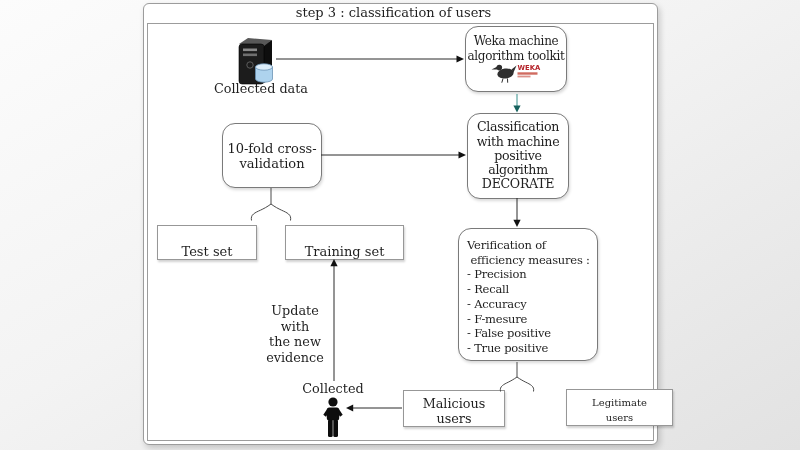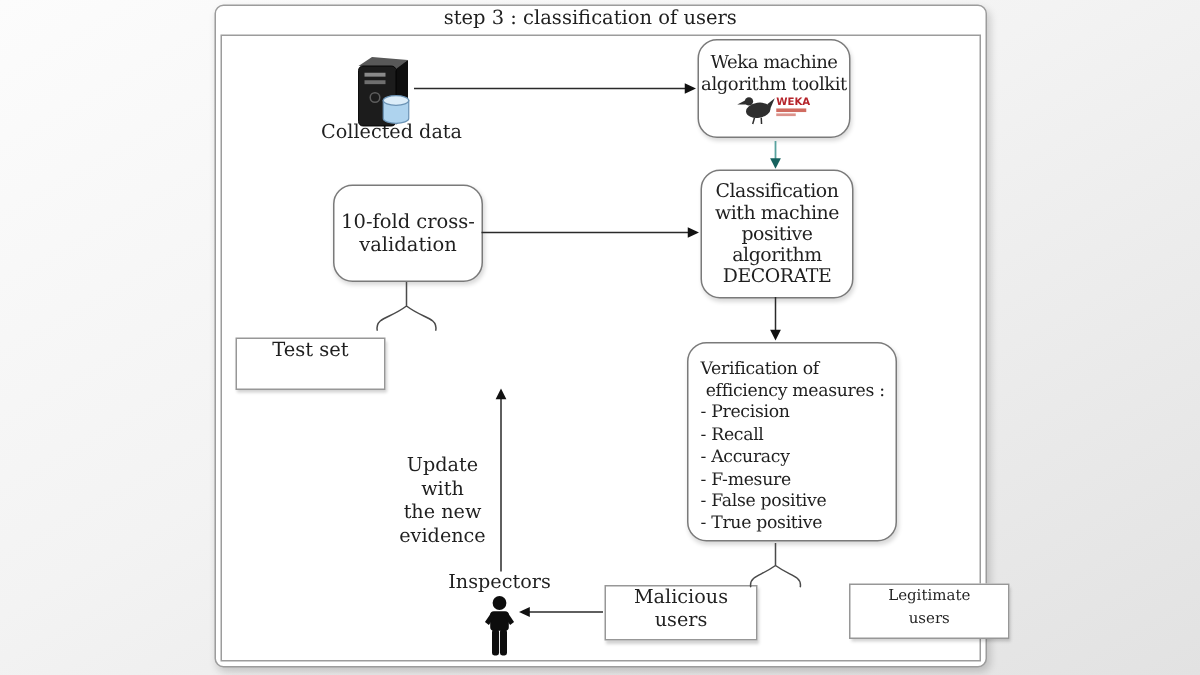--- a/index.html
+++ b/index.html
@@ -23,21 +23,21 @@
   }
   .rbox{
     position:absolute;background:#fff;border:1px solid #7a7a7a;border-radius:13px;
     box-shadow:1px 2px 3px rgba(0,0,0,0.15);
     display:flex;flex-direction:column;align-items:center;justify-content:center;
     text-align:center;
   }
   .sbox{
     position:absolute;background:#fff;border:1px solid #979797;
     box-shadow:1px 2px 2px rgba(0,0,0,0.18);
-    display:flex;flex-direction:column;align-items:center;justify-content:flex-start;
+    display:flex;flex-direction:column;align-items:center;justify-content:flex-end;
     text-align:center;font-size:13px;
   }
   .weka-box{left:465px;top:26px;width:102px;height:66px;font-size:12px;line-height:14.5px;letter-spacing:-0.3px;justify-content:flex-start;padding-top:7px;box-sizing:border-box;}
   .tenfold-box{left:222px;top:123px;width:98px;height:63px;font-size:13px;line-height:15px;}
   .classification-box{left:467px;top:113px;width:100px;height:84px;font-size:12.6px;line-height:14.2px;letter-spacing:-0.3px;border-radius:13px;}
   .verification-box{left:458px;top:228px;width:140px;height:133px;align-items:flex-start;justify-content:flex-start;text-align:left;padding:9px 0 0 8px;box-sizing:border-box;font-size:11.5px;line-height:14.7px;letter-spacing:-0.2px;}
   .verification-box .vline{white-space:pre;}
   .testset-box{left:157px;top:225px;width:98px;height:33px;}
   .trainingset-box{left:285px;top:225px;width:117px;height:33px;}
   .malicious-box{left:403px;top:390px;width:100px;height:35px;font-size:12.8px;line-height:15px;}
@@ -82,37 +82,40 @@
     <div class="vline">- Recall</div>
     <div class="vline">- Accuracy</div>
     <div class="vline">- F-mesure</div>
     <div class="vline">- False positive</div>
     <div class="vline">- True positive</div>
   </div>
 
   <div class="sbox testset-box">
     <div>Test set</div>
   </div>
+  <div class="sbox trainingset-box">
+    <div>Training set</div>
+  </div>
 
   <div class="sbox malicious-box">
     <div>Malicious</div>
     <div>users</div>
   </div>
   <div class="sbox legitimate-box">
     <div>Legitimate</div>
     <div>users</div>
   </div>
 
   <div class="free-label collected-label">Collected data</div>
   <div class="free-label update-note">
     <div>Update with</div>
     <div>the new</div>
     <div>evidence</div>
   </div>
-  <div class="free-label inspectors-label">Inspectors</div>
+  <div class="free-label inspectors-label">Collected</div>
 
   <svg class="overlay" viewBox="0 0 800 450">
 
     <g>
       <polygon points="264,44 272,40 272,78 264,83" fill="#0e0e0e"></polygon>
       <polygon points="239,44 248,38 272,40 264,46" fill="#585858"></polygon>
       <rect x="239" y="44" width="25" height="40" rx="3" fill="#1c1c1c" stroke="#000" stroke-width="0.6"></rect>
       <rect x="243" y="48.5" width="14" height="2.6" fill="#8a8a8a"></rect>
       <rect x="243" y="53.5" width="14" height="2.6" fill="#6f6f6f"></rect>
       <circle cx="250" cy="65" r="3.2" fill="none" stroke="#5d5d5d" stroke-width="1"></circle>

